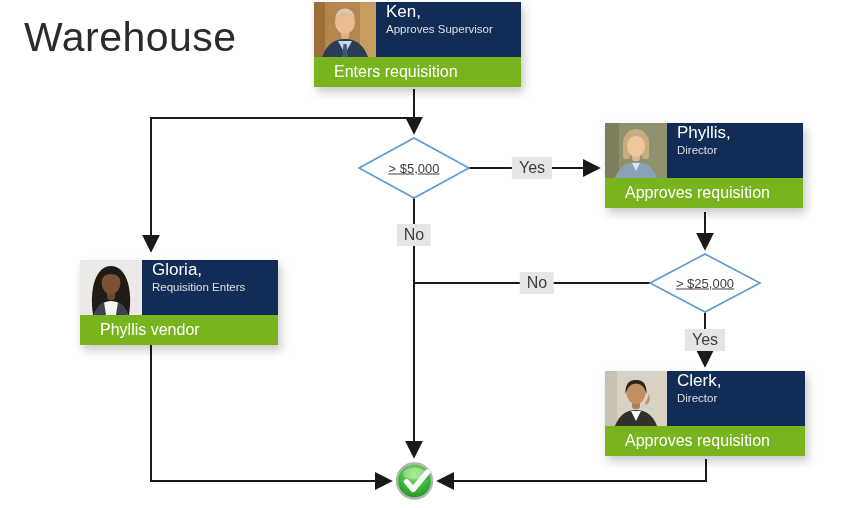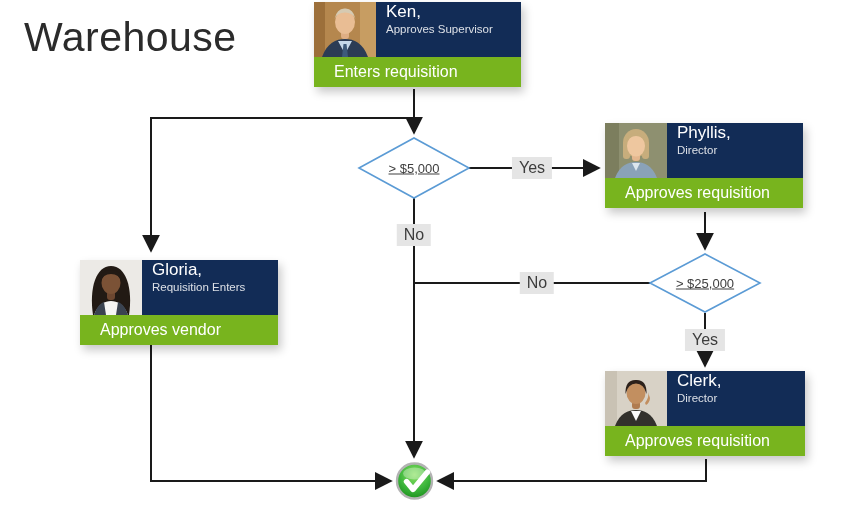--- a/index.html
+++ b/index.html
@@ -181,21 +181,21 @@
           <rect x="27" y="31" width="8" height="9" rx="3" fill="#6d4730"></rect>
           <ellipse cx="31" cy="23" rx="9.5" ry="11" fill="#7b5236"></ellipse>
           <path d="M20 22 Q20 10 31 10 Q42 10 42 22 Q39 14 31 14 Q23 14 20 22 Z" fill="#221a14"></path>
         </svg>
       </span>
       <span class="who">
         <span class="name">Gloria,</span>
         <span class="role">Requisition Enters</span>
       </span>
     </div>
-    <div class="card-action">Approves vendor</div>
+    <div class="card-action">Phyllis vendor</div>
   </div>
 
   <div class="card" style="left:605px; top:371px; width:200px;">
     <div class="card-header">
       <span class="photo">
         <svg viewBox="0 0 62 55">
           <rect width="62" height="55" fill="#d8d2c6"></rect>
           <rect x="0" width="12" height="55" fill="#c9c2b4"></rect>
           <path d="M10 55 C15 42 23 39 31 39 C39 39 47 42 52 55 Z" fill="#33312c"></path>
           <path d="M26 40 L31 50 L36 40 Z" fill="#fbfbfb"></path>

